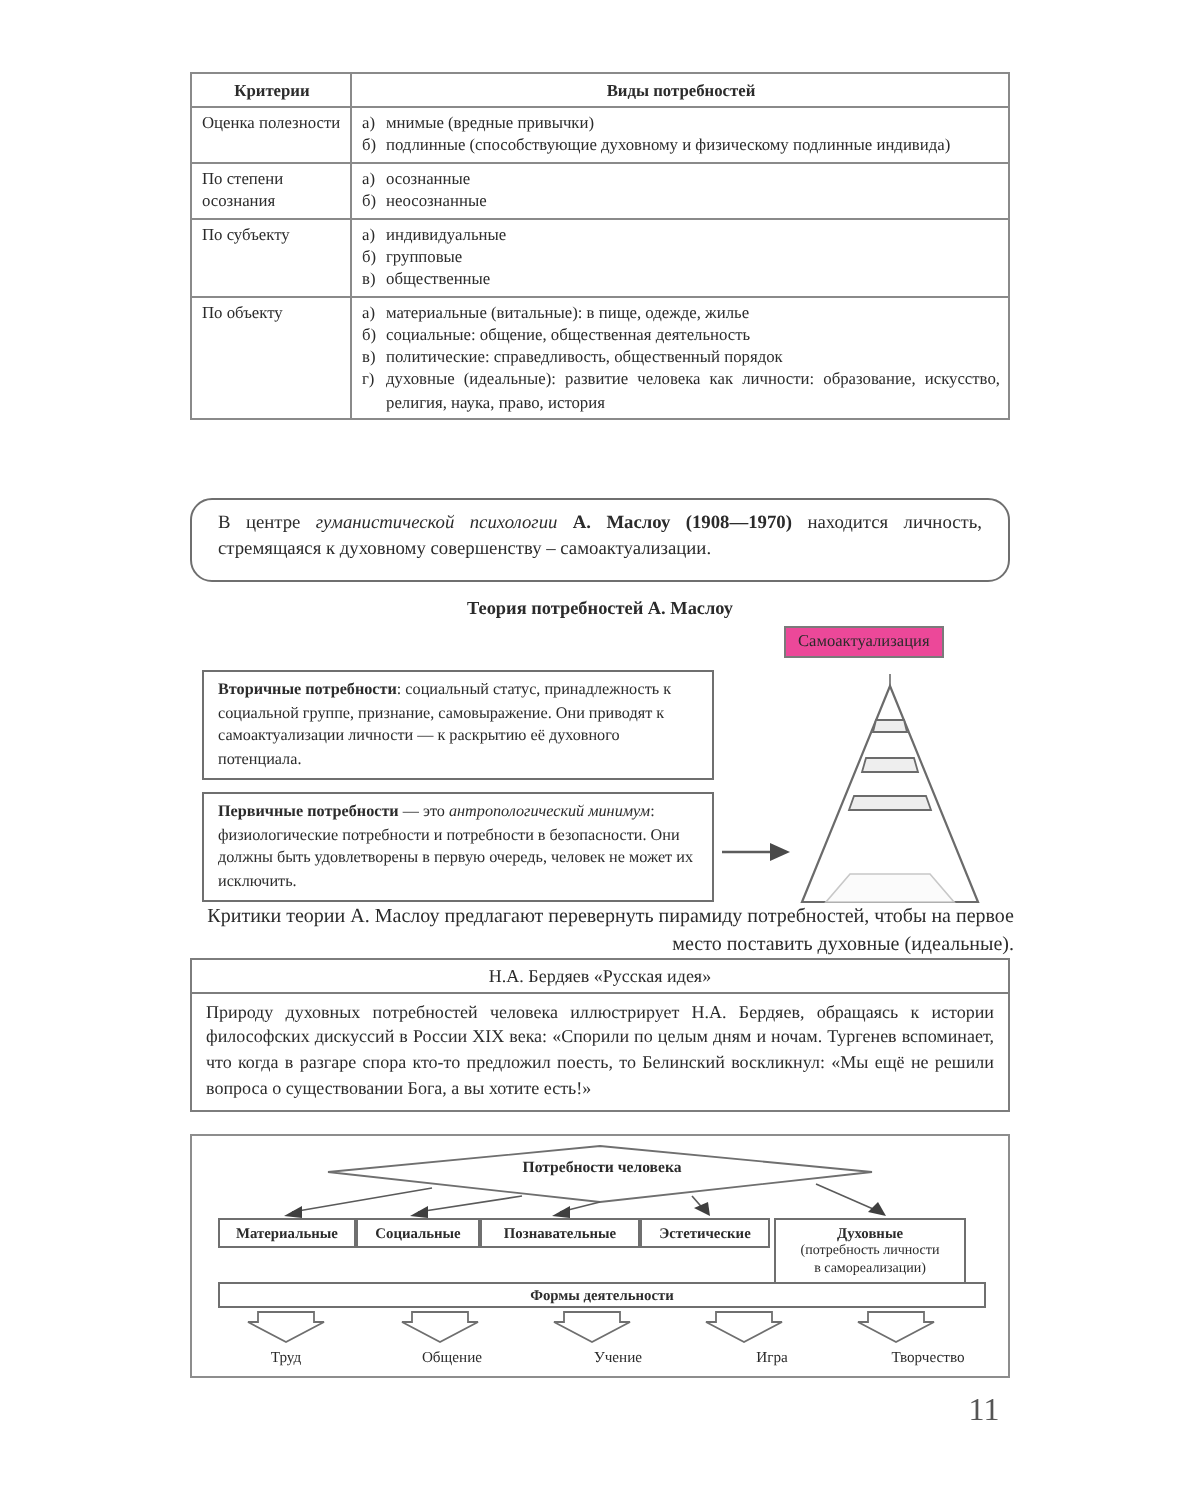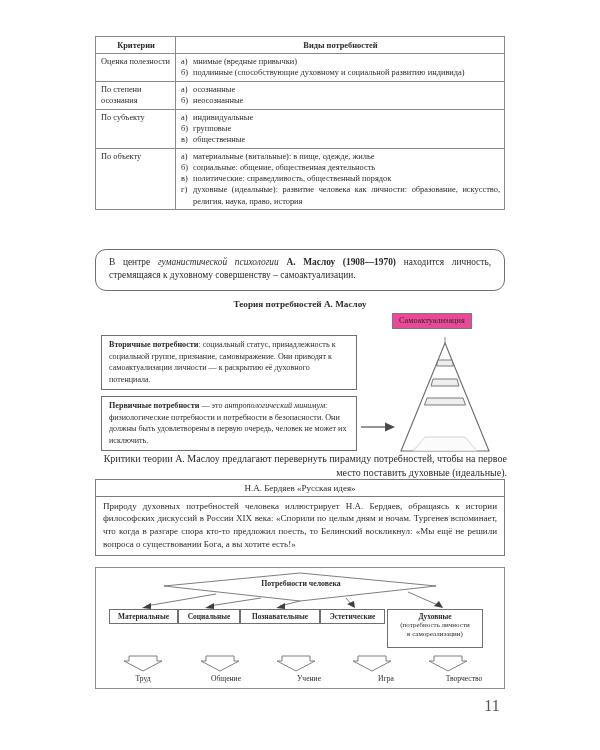--- a/index.html
+++ b/index.html
@@ -251,21 +251,21 @@
       <tr>
         <td class="lbl">Оценка полезности</td>
         <td>
           <div class="vlist">
             <div class="vrow">
               <span class="vmark">а)</span>
               <span class="vtxt">мнимые (вредные привычки)</span>
             </div>
             <div class="vrow">
               <span class="vmark">б)</span>
-              <span class="vtxt j">подлинные (способствующие духовному и социальной развитию индивида)</span>
+              <span class="vtxt j">подлинные (способствующие духовному и физическому подлинные индивида)</span>
             </div>
           </div>
         </td>
       </tr>
       <tr>
         <td class="lbl">По степени осознания</td>
         <td>
           <div class="vlist">
             <div class="vrow">
               <span class="vmark">а)</span>
@@ -399,20 +399,21 @@
     <div class="sbox cat" id="cat-material">Материальные</div>
     <div class="sbox cat" id="cat-social">Социальные</div>
     <div class="sbox cat" id="cat-cognitive">Познавательные</div>
     <div class="sbox cat" id="cat-aesthetic">Эстетические</div>
     <div class="sbox cat" id="cat-spiritual">
       <span>Духовные</span>
       <span class="sub">(потребность личности</span>
       <span class="sub">в самореализации)</span>
     </div>
 
+    <div class="sbox" id="forms-bar">Формы деятельности</div>
 
     <div class="leaf" id="leaf-trud">Труд</div>
     <div class="leaf" id="leaf-obshenie">Общение</div>
     <div class="leaf" id="leaf-uchenie">Учение</div>
     <div class="leaf" id="leaf-igra">Игра</div>
     <div class="leaf" id="leaf-tvorchestvo">Творчество</div>
 
     <div style="position:absolute;left:150px;top:11px;width:110px;text-align:center;font-size:7.8px;font-weight:bold;">Потребности человека</div>
   </div>
 

